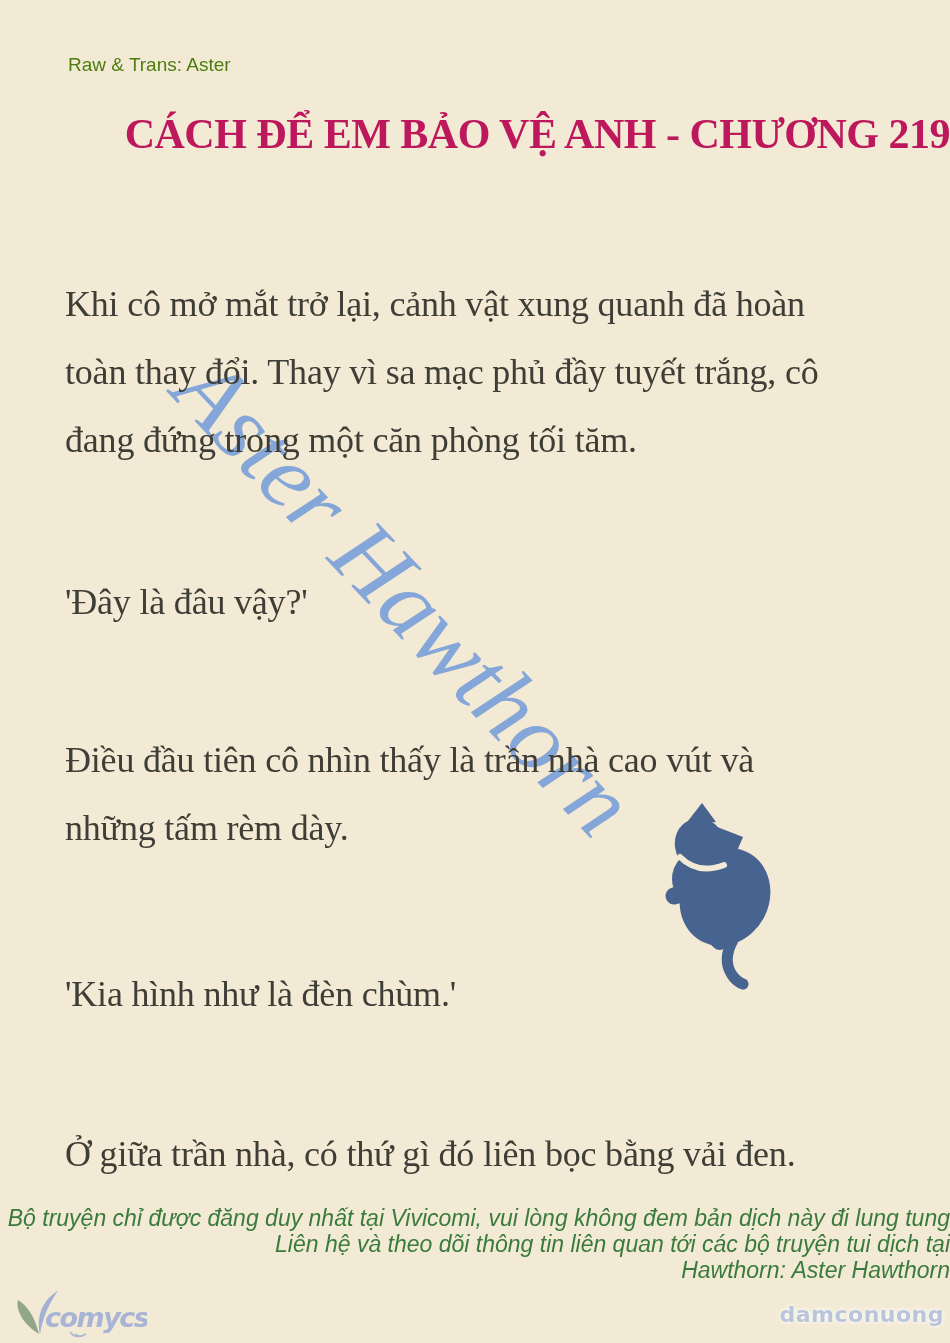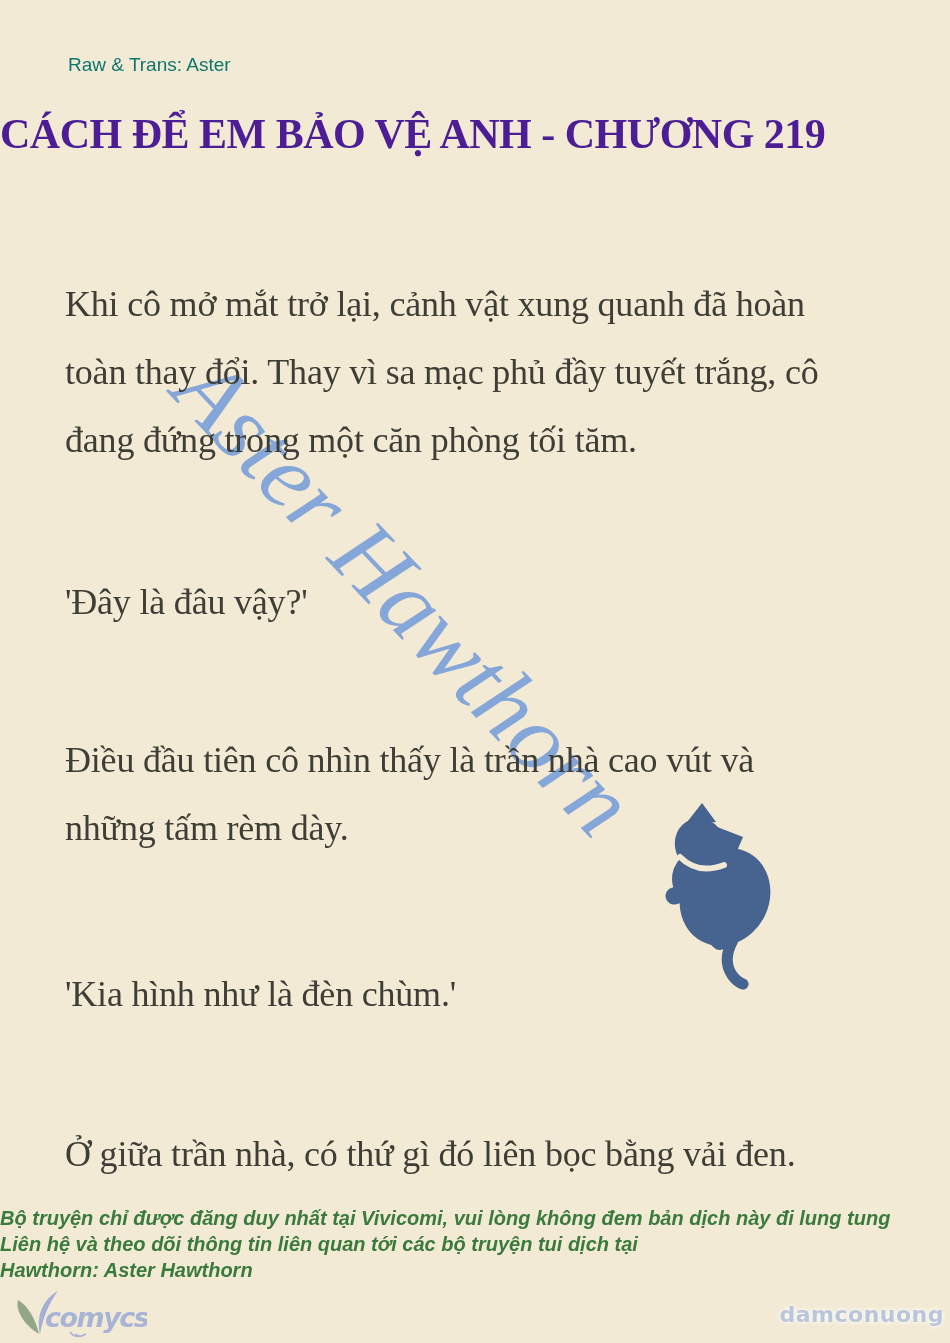--- a/index.html
+++ b/index.html
@@ -4,50 +4,50 @@
 <style>
   html,body{margin:0;padding:0;background:#d8d2c0;}
   .page{
     position:relative;width:950px;height:1343px;margin:0 auto;
     background:#f2ead4;overflow:hidden;
     font-family:"Liberation Serif",serif;
   }
   .credit{
     position:absolute;left:68px;top:54px;
     font-family:"Liberation Sans",sans-serif;
-    font-size:19px;color:#0f766e;z-index:2;
+    font-size:19px;color:#4d7c0f;z-index:2;
   }
   .title{
-    position:absolute;left:0;top:110px;width:100%;text-align:left;
+    position:absolute;left:0;top:110px;width:100%;text-align:right;
     font-weight:bold;font-size:42px;letter-spacing:-0.5px;
-    color:#4c1d95;z-index:2;white-space:nowrap;
+    color:#be185d;z-index:2;white-space:nowrap;
   }
   .watermark{
     position:absolute;left:25px;top:540px;width:760px;text-align:center;
     font-size:96px;font-style:italic;white-space:nowrap;
     color:rgba(123,159,216,0.92);
     transform:rotate(46.5deg);
     z-index:1;pointer-events:none;
   }
   .para{
     position:absolute;left:65px;
     font-size:36px;line-height:68px;letter-spacing:-0.2px;
     color:#3e3d36;z-index:2;
   }
   .para .line{white-space:nowrap;}
   .para1{top:270px;}
   .quote1{top:568px;}
   .para2{top:726px;}
   .quote2{top:960px;}
   .para3{top:1120px;}
   .footer{
-    position:absolute;left:0;top:1205px;width:100%;text-align:left;
+    position:absolute;left:0;top:1205px;width:100%;text-align:right;
     font-family:"Liberation Sans",sans-serif;
-    font-style:italic;font-weight:bold;
-    font-size:20px;line-height:26px;color:#3a7b3d;z-index:2;
+    font-style:italic;font-weight:normal;
+    font-size:23px;line-height:26px;color:#3a7b3d;z-index:2;
   }
   .cat{
     position:absolute;left:640px;top:795px;width:160px;height:210px;z-index:3;
   }
   .vcomycs{
     position:absolute;left:12px;top:1288px;width:135px;height:52px;z-index:2;
   }
   .damconuong{
     position:absolute;right:6px;top:1302px;
     font-family:"DejaVu Sans",sans-serif;font-weight:bold;

